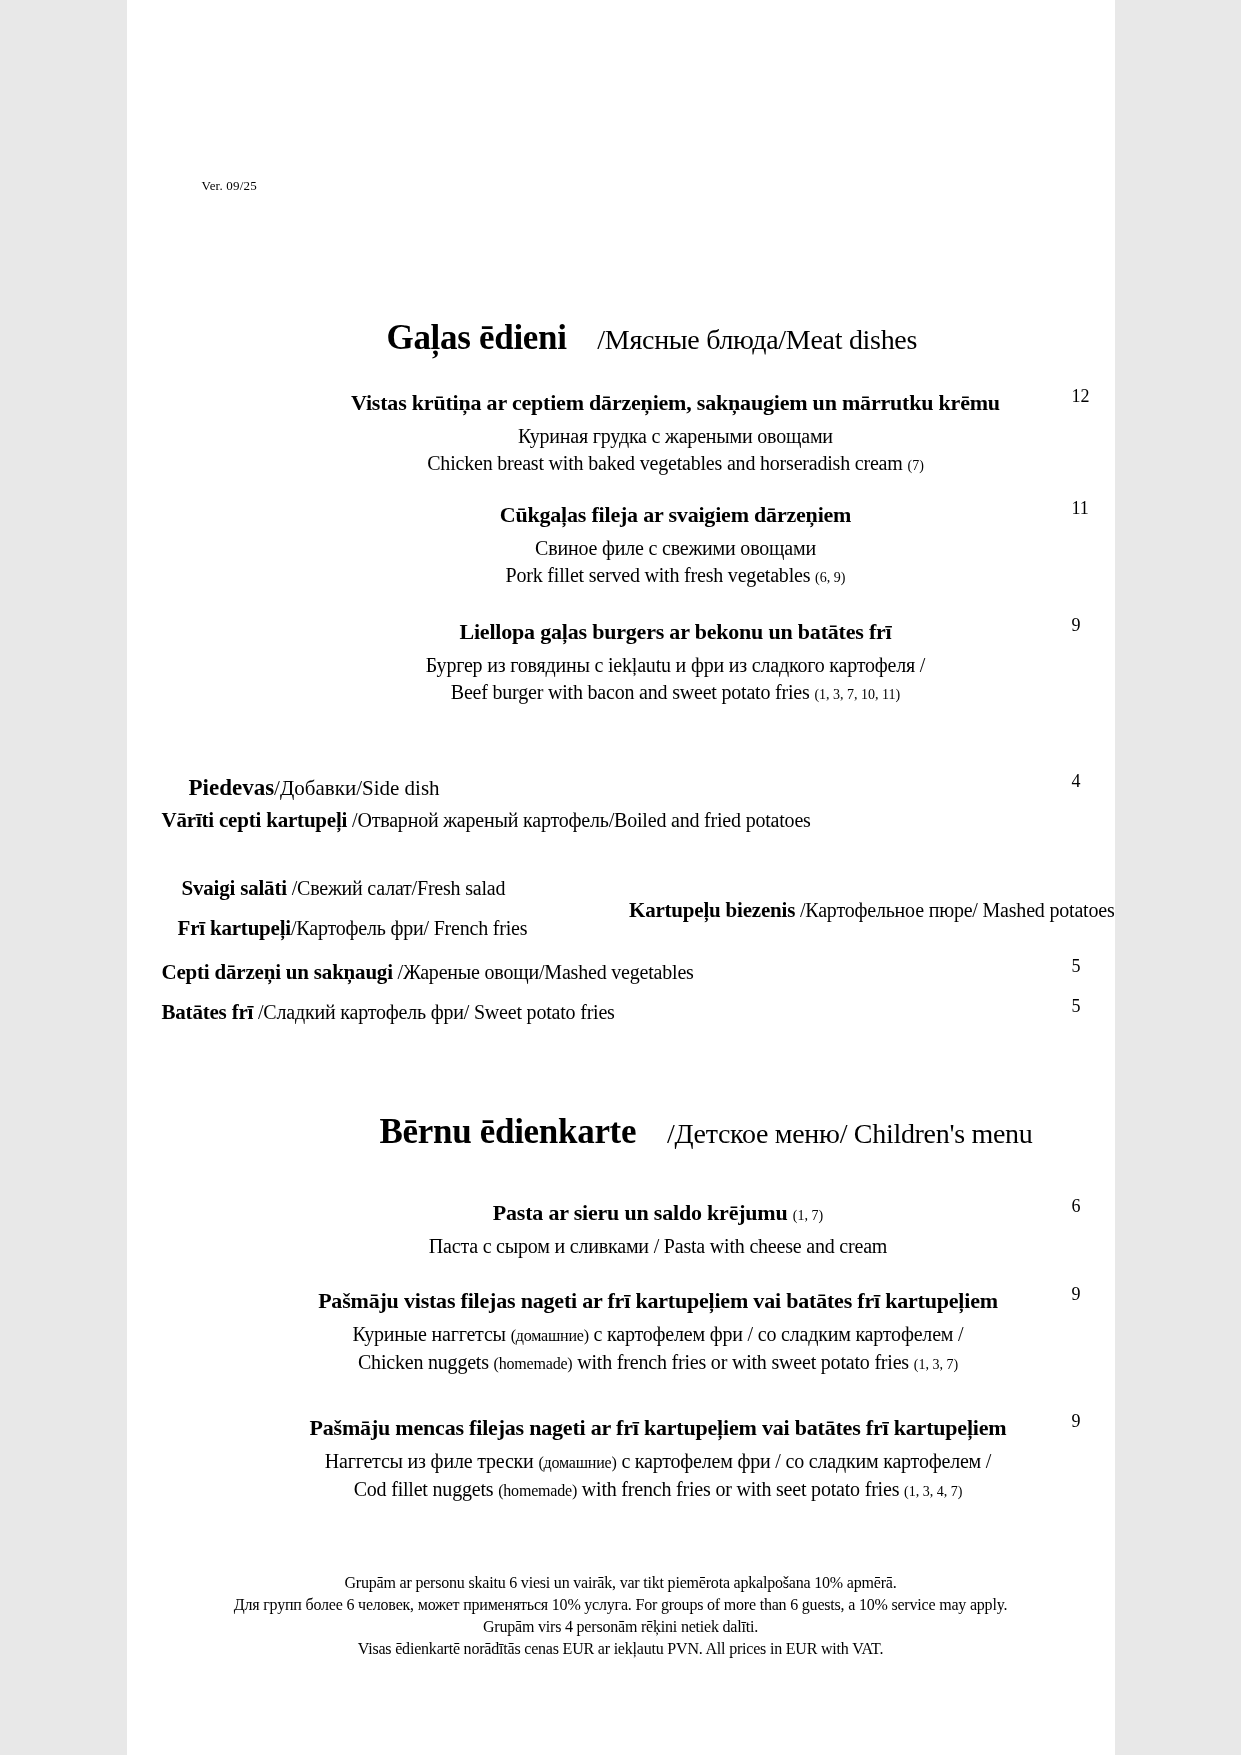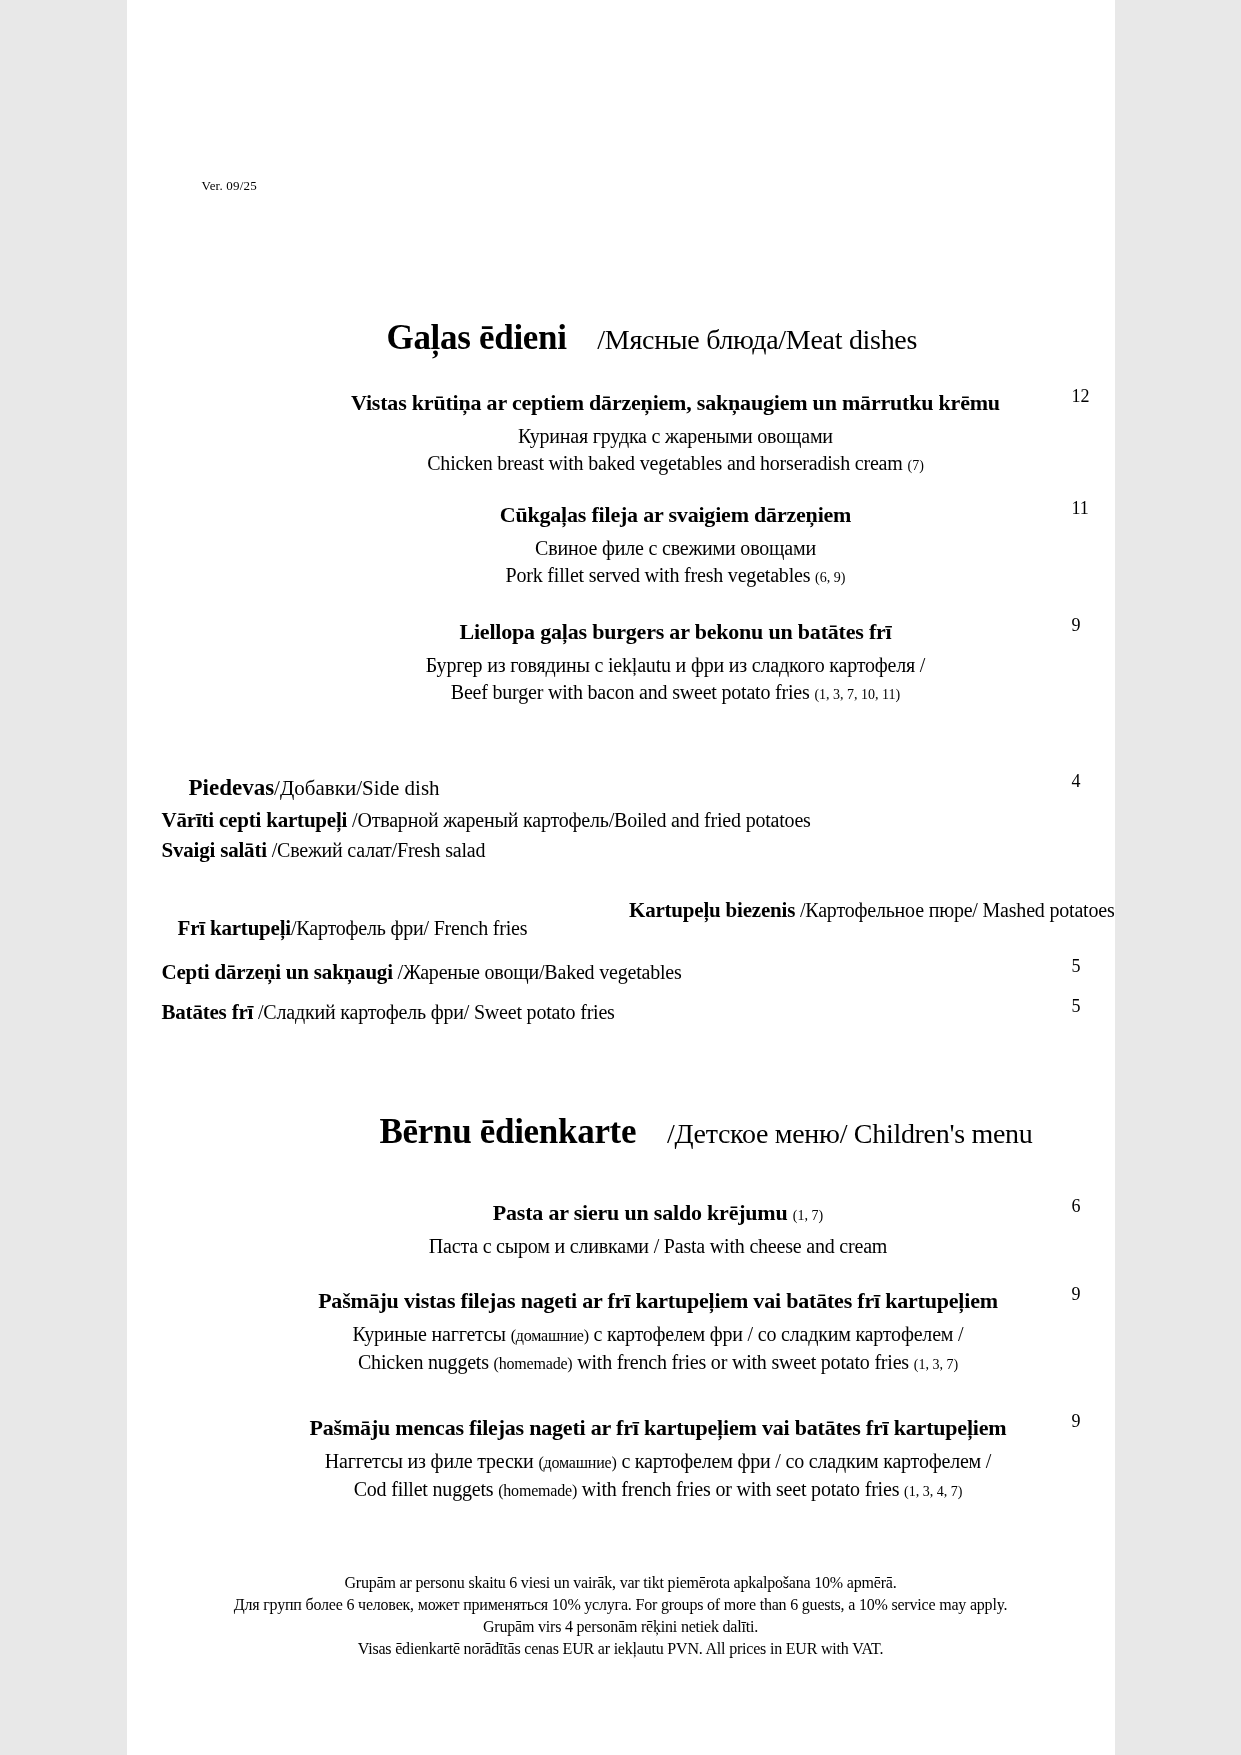--- a/index.html
+++ b/index.html
@@ -112,32 +112,32 @@
   </div>
 
   <div class="sides-header" style="top:775px;">
     <span class="lv">Piedevas</span><span class="rest">/Добавки/Side dish</span>
     <div class="price">4</div>
   </div>
 
   <div class="row" style="top:808px;">
     <span class="lv">Vārīti cepti kartupeļi</span><span> /Отварной жареный картофель/Boiled and fried potatoes</span>
   </div>
-  <div class="row" style="top:838px;">
+  <div class="row" style="top:876px;margin-left:20px;">
     <span class="lv">Svaigi salāti</span><span> /Свежий салат/Fresh salad</span>
   </div>
   <div class="row" style="top:916px;margin-left:16px;">
     <span class="lv">Frī kartupeļi</span><span>/Картофель фри/ French fries</span>
   </div>
   <div class="row" style="top:898px;text-align:right;">
     <span class="lv">Kartupeļu biezenis</span><span> /Картофельное пюре/ Mashed potatoes</span>
   </div>
 
   <div class="row" style="top:960px;">
-    <span class="lv">Cepti dārzeņi un sakņaugi</span><span> /Жареные овощи/Baked vegetables</span>
+    <span class="lv">Cepti dārzeņi un sakņaugi</span><span> /Жареные овощи/Mashed vegetables</span>
     <div class="price">5</div>
   </div>
   <div class="row" style="top:1000px;">
     <span class="lv">Batātes frī</span><span> /Сладкий картофель фри/ Sweet potato fries</span>
     <div class="price">5</div>
   </div>
 
   <div class="section-title" style="left:253px; top:1112px;">
     <span class="t-bold">Bērnu ēdienkarte</span><span class="t-rest"> /Детское меню/ Children's menu</span>
   </div>

